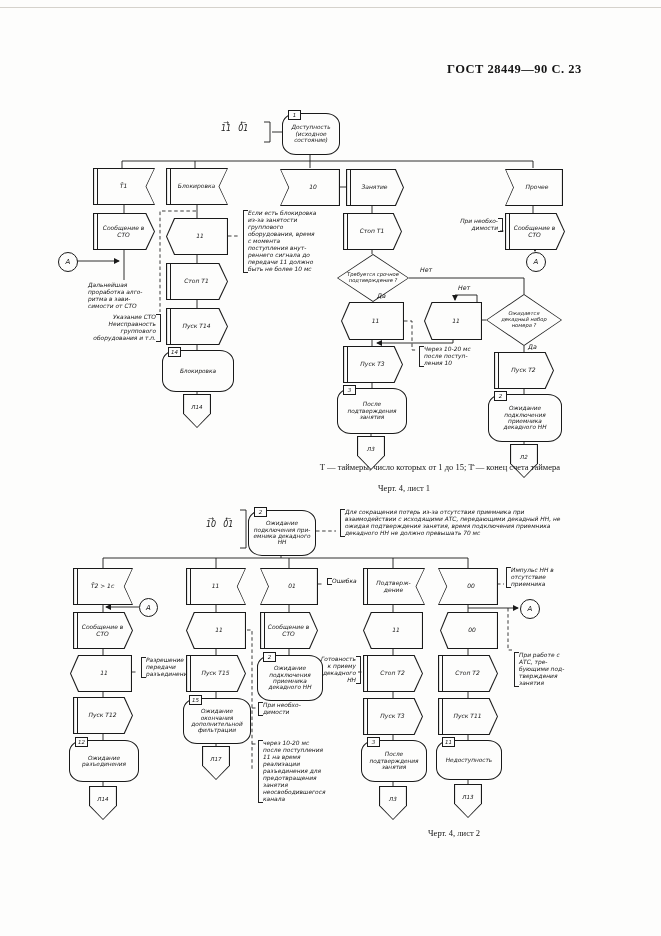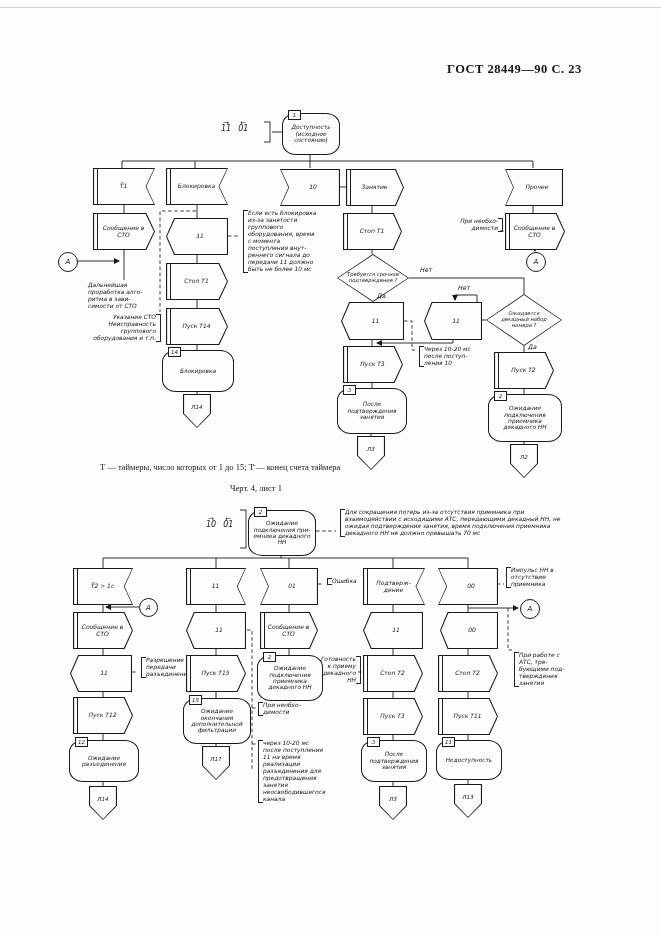--- a/index.html
+++ b/index.html
@@ -1,20 +1,20 @@
 <!DOCTYPE html>
 <html><head>
 <meta charset="utf-8">
 <style>
   html,body{margin:0;padding:0;background:#e8e8e8}
   #canvas{position:relative;width:661px;height:936px;background:#fdfdfc;overflow:hidden;
           font-family:"DejaVu Sans",sans-serif;color:#151515}
   .hdr{position:absolute;font:bold 12.5px "Liberation Serif",serif;letter-spacing:.5px}
   .title{position:absolute;width:661px;text-align:center;font:bold 9.5px "Liberation Serif",serif;letter-spacing:.4px}
-  .cap{position:absolute;text-align:left;font:8.5px "Liberation Serif",serif}
+  .cap{position:absolute;text-align:right;font:8.5px "Liberation Serif",serif}
   svg.lines{position:absolute;left:0;top:0}
   
   .node{position:absolute}
   .sb,.sf{position:absolute}
   .sb{inset:0;background:#1a1a1a}
   .sf{inset:1.1px;background:#fdfdfc}
   .n-inr .sb,.n-inr .sf{clip-path:polygon(0 0,100% 0,86% 50%,100% 100%,0 100%)}
   .n-inl .sb,.n-inl .sf{clip-path:polygon(0 0,100% 0,100% 100%,0 100%,14% 50%)}
   .n-cmd .sb,.n-cmd .sf{clip-path:polygon(0 0,86% 0,100% 50%,86% 100%,0 100%)}
   .n-out .sb,.n-out .sf{clip-path:polygon(13% 0,100% 0,100% 100%,13% 100%,0 50%)}
@@ -401,13 +401,14 @@
   <div class="node n-state" style="left:436px;top:740px;width:64px;height:38px">
     <span class="tag">11</span>
     <span class="sl">Недоступность</span>
   </div>
   <div class="node n-con" style="left:454px;top:784px;width:28px;height:34px">
       <i class="sb"></i>
       <i class="sf"></i>
       <span class="sl">Л13</span>
     </div>
 
+  <div class="cap" style="left:180px;top:828px;width:300px">Черт. 4, лист 2</div>
 </div>
 
 </body></html>

